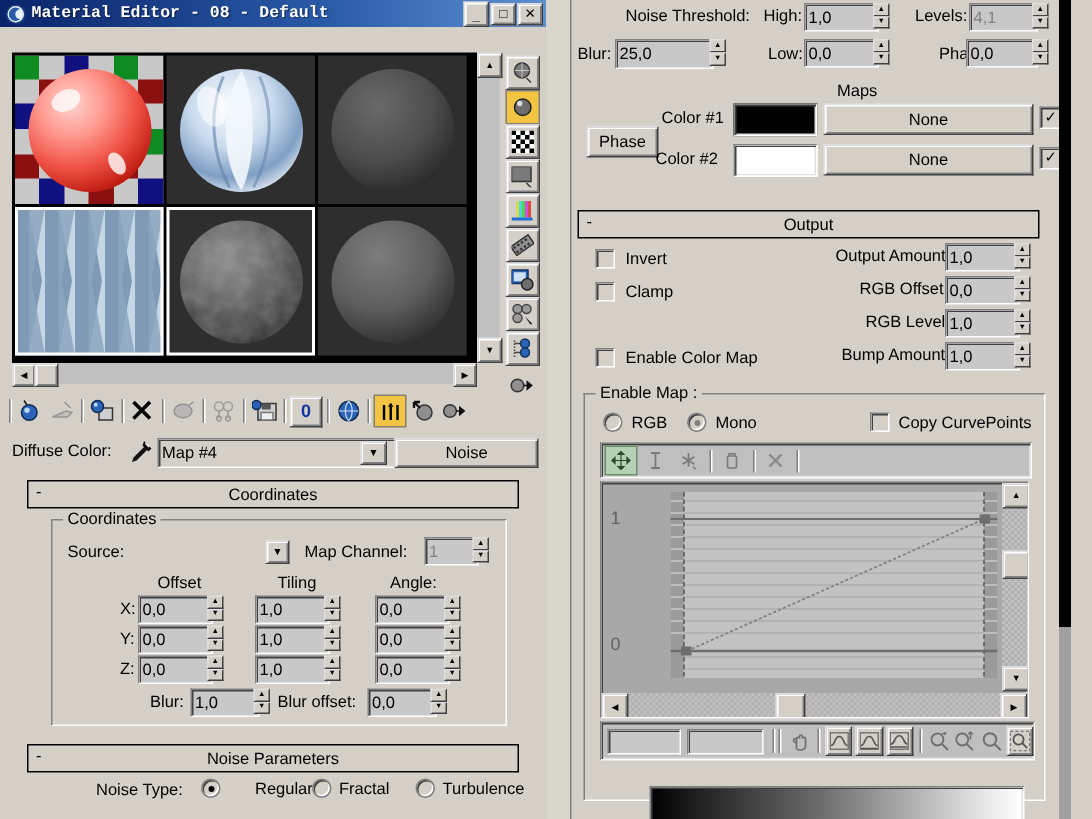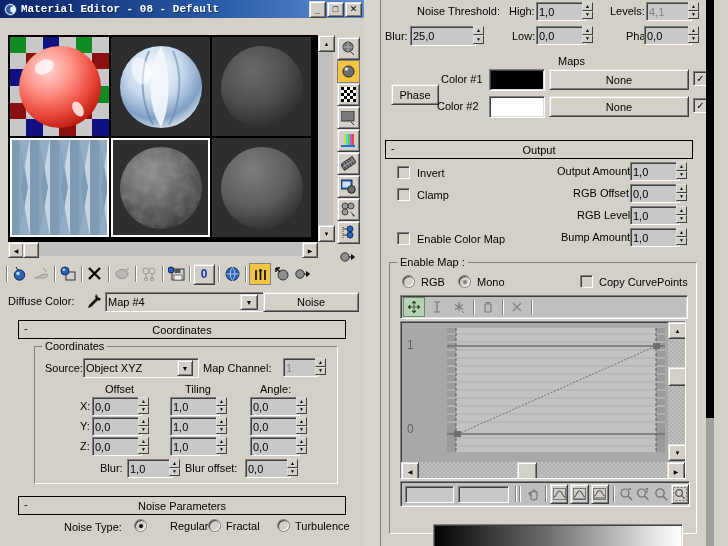--- a/index.html
+++ b/index.html
@@ -430,23 +430,20 @@
   </div>
 
   <div class="abs" style="left:14px;top:318px;width:338px;height:172px;background:#d4d0c8;">
     <div class="roll" style="left:4px;top:2px;width:326px;height:17px;">
       <span class="mn">-</span>
       <span>Coordinates</span>
     </div>
     <div class="grp" style="left:20px;top:28px;width:302px;height:136px;">
       <span class="lg">Coordinates</span>
       <span class="lbl" style="left:10px;top:15px;">Source:</span>
-      <div class="field" style="position:absolute;left:48px;top:11px;width:110px;height:18px;background:#d4d0c8;">
-        <span>Object XYZ</span>
-      </div>
       <div class="btn" style="position:absolute;left:142px;top:13px;width:14px;height:14px;font-size:7px;">▼</div>
       <span class="lbl" style="left:168px;top:15px;">Map Channel:</span>
       <div class="field dis" style="position:absolute;left:248px;top:11px;width:30px;height:17px;">
         <span>1</span>
       </div>
       <div class="spin" style="position:absolute;left:280px;top:11px;height:17px;">
         <i>▲</i>
           <i>▼</i>
         </div>
 

